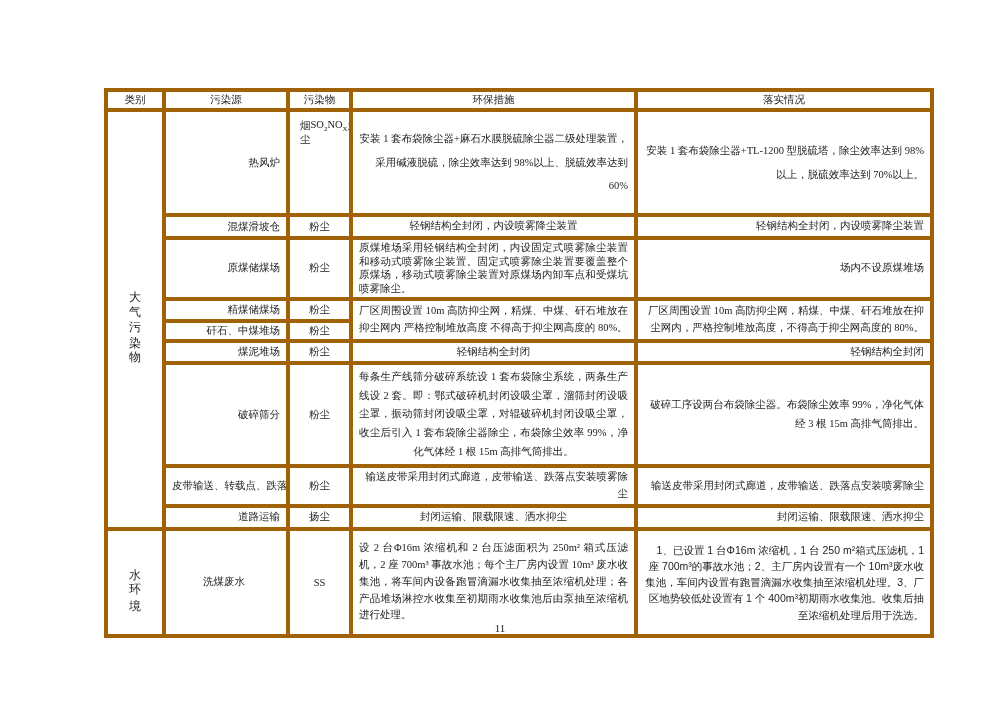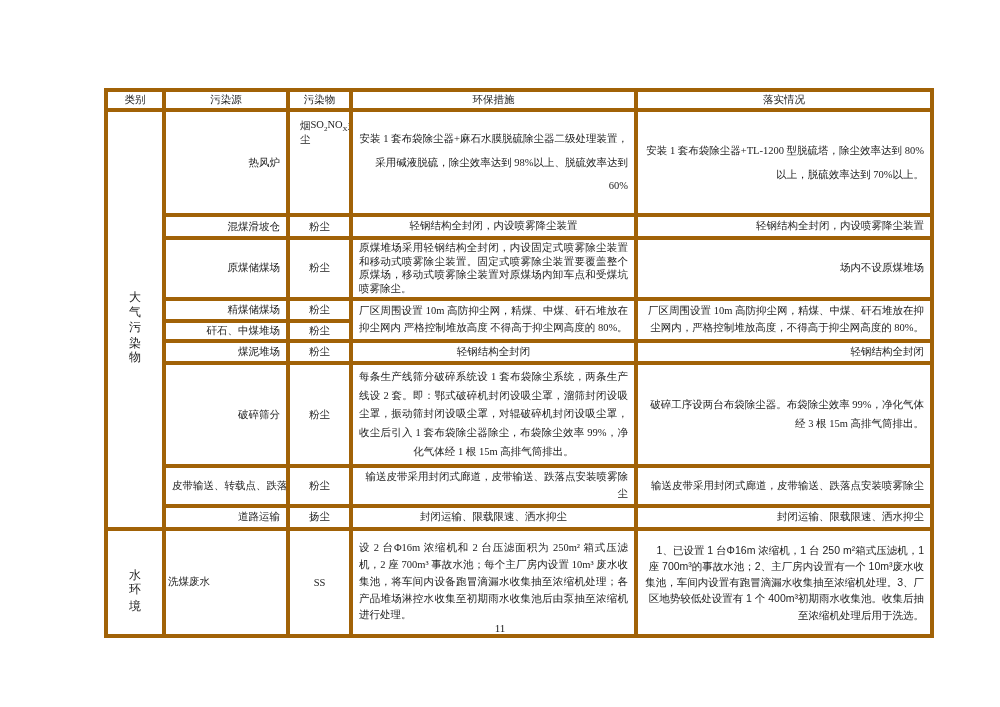--- a/index.html
+++ b/index.html
@@ -24,21 +24,21 @@
   tr.r7{height:103px;} tr.r8{height:22px;} tr.r9{height:20px;}
   tr.r10{height:107px;}
   td.cat{
     text-align:center;vertical-align:middle;padding:0;
   }
   td.cat .vtext{
     display:inline-block;writing-mode:vertical-lr;text-orientation:upright;
     letter-spacing:15px;font-size:12px;line-height:1;
   }
   td.src{text-align:right;padding-left:7px;white-space:nowrap;}
-  td.src.center{text-align:left;padding-left:2px;}
+  td.src.center{text-align:center;padding-left:2px;}
   td.pol{text-align:center;}
   td.pol sub{font-size:7px;}
   td.pol .stack{
     display:flex;flex-direction:row;justify-content:space-between;
     height:88px;align-items:flex-start;padding-left:4px;text-align:left;
   }
   td.txt{text-align:right;line-height:1.6;}
   td.txt.just{text-align:justify;margin-left:36px;}
   td.txt.center{text-align:center;}
   td.lh-wide{line-height:2.25;}
@@ -80,21 +80,21 @@
       <td class="src">热风炉</td>
       <td class="pol">
         <span class="stack">
           <span>烟尘</span>
           <span><span>SO</span><sub>2</sub></span>
           <span><span>NO</span><sub>X</sub></span>
           <span>汞</span>
         </span>
       </td>
       <td class="txt lh-wide">安装 1 套布袋除尘器+麻石水膜脱硫除尘器二级处理装置，采用碱液脱硫，除尘效率达到 98%以上、脱硫效率达到 60%</td>
-      <td class="txt lh-wide">安装 1 套布袋除尘器+TL-1200 型脱硫塔，除尘效率达到 80%以上，脱硫效率达到 70%以上。</td>
+      <td class="txt lh-wide">安装 1 套布袋除尘器+TL-1200 型脱硫塔，除尘效率达到 98%以上，脱硫效率达到 70%以上。</td>
     </tr>
 
     <tr class="r2">
       <td class="src">混煤滑坡仓</td>
       <td class="pol">粉尘</td>
       <td class="txt center">轻钢结构全封闭，内设喷雾降尘装置</td>
       <td class="txt">轻钢结构全封闭，内设喷雾降尘装置</td>
     </tr>
 
     <tr class="r3">

